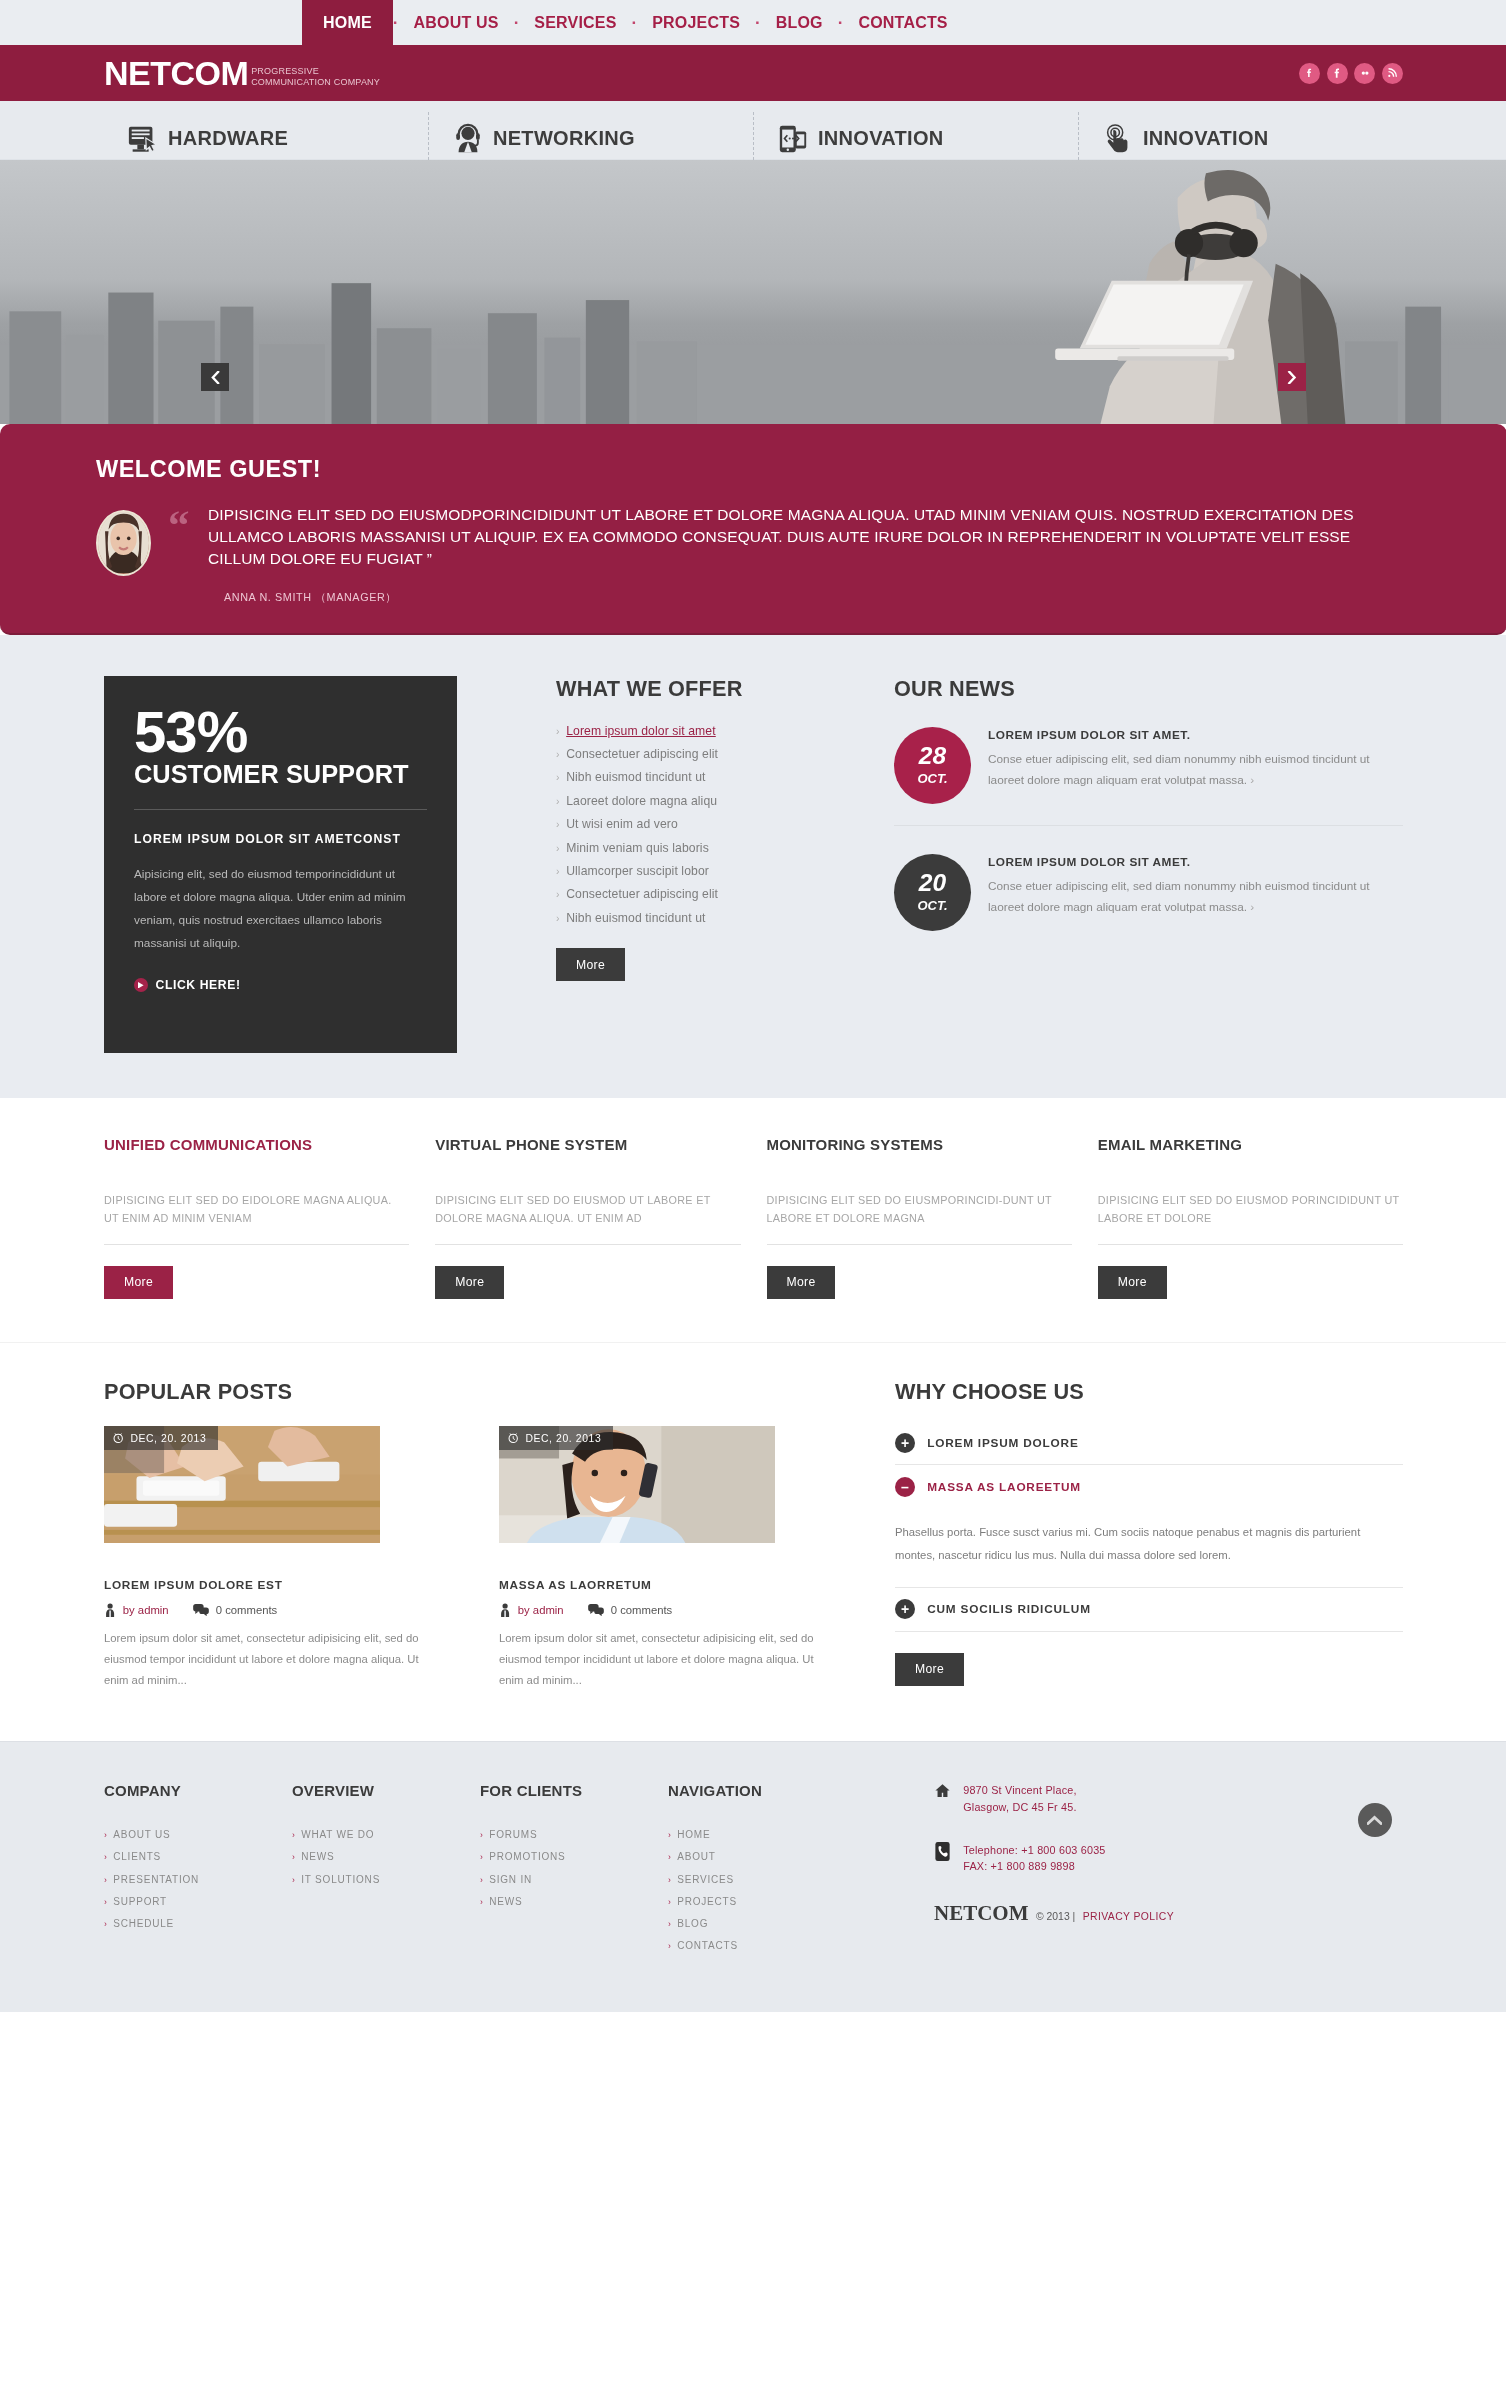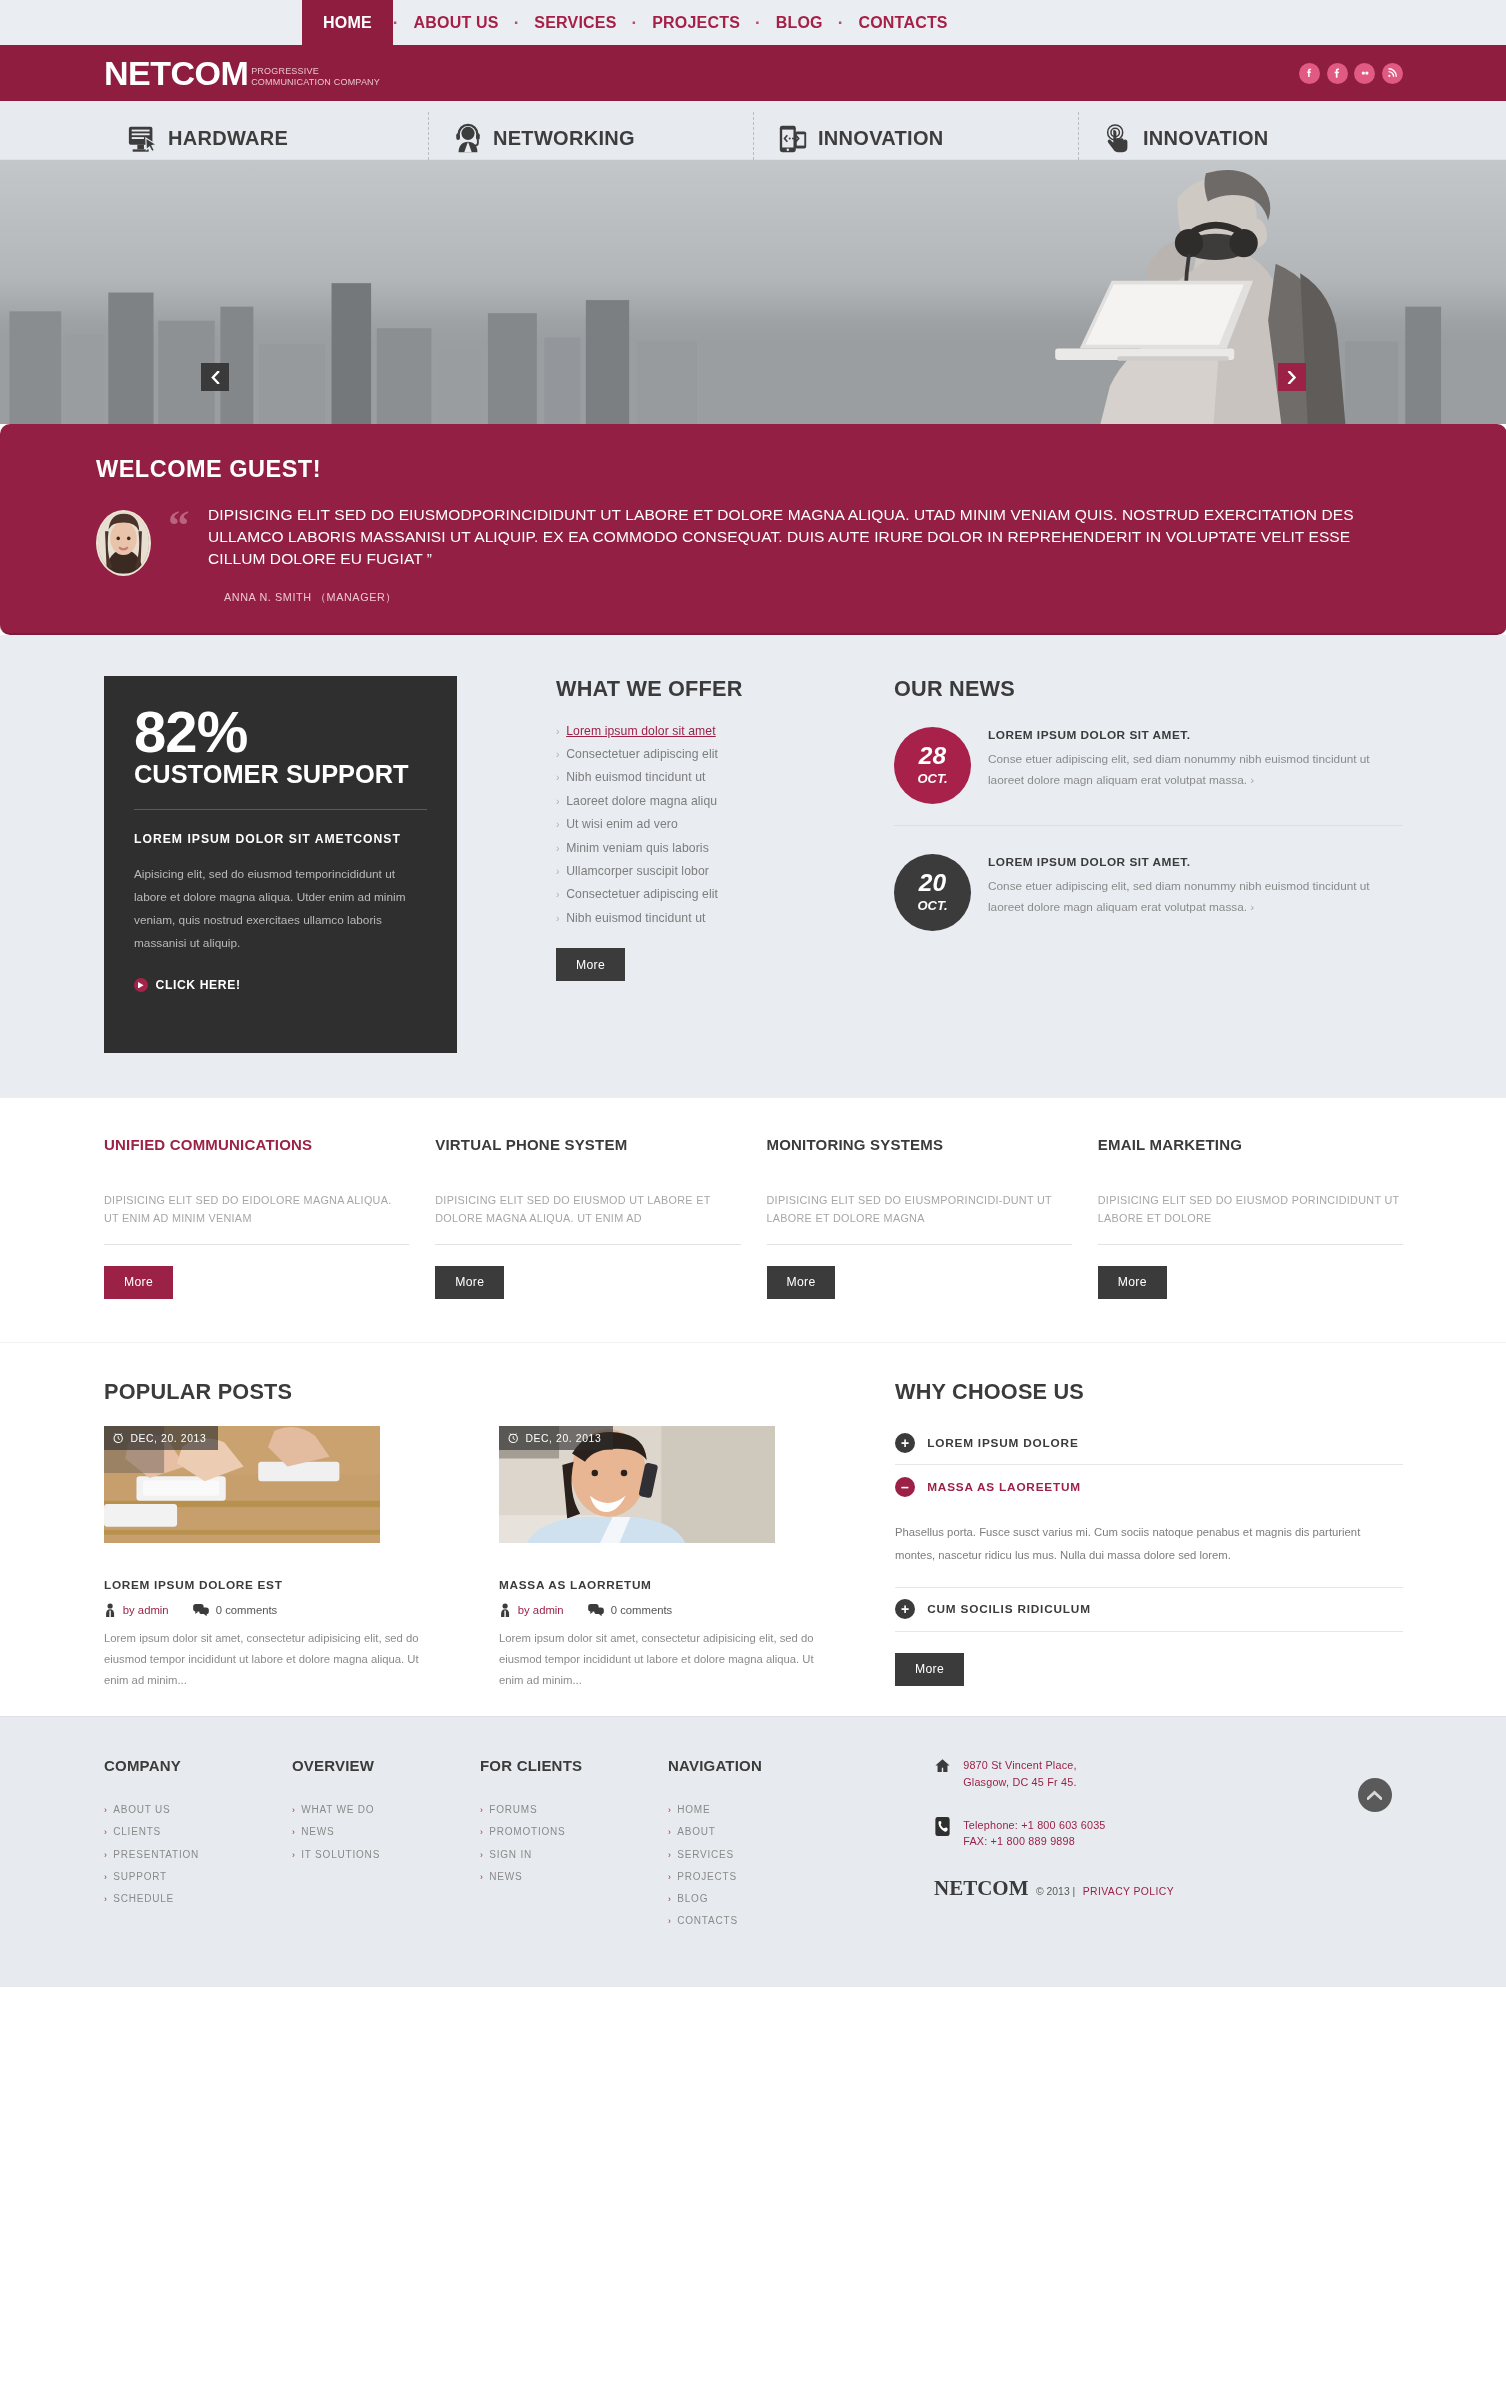--- a/index.html
+++ b/index.html
@@ -264,21 +264,21 @@
   .svc.first h3 { color: #9b2246; }
   .svc p {
     font-size: 10.8px; line-height: 1.7; color: #a6a6a6;
     margin-top: 15px; text-transform: uppercase; letter-spacing: 0.3px;
     font-family: "Liberation Sans Narrow", "Liberation Sans", sans-serif;
     min-height: 40px;
   }
   .svc hr { border: 0; border-top: 0.9px solid #e2e2e2; margin: 13px 0 21px 0; }
 
   
-  .sec-posts { background: #fff; padding: 36px 0 25px 0; border-top: 0.9px solid #f1f1f1; }
+  .sec-posts { background: #fff; padding: 36px 0 50px 0; border-top: 0.9px solid #f1f1f1; }
   .posts-wrap { display: flex; }
   .posts-left { width: 716px; flex: 0 0 716px; }
   .posts-right { flex: 1; margin-left: 75px; }
   .post-grid { display: flex; gap: 75px; margin-top: 21px; }
   .post { width: 320px; }
   .post-thumb {
     width: 276px; height: 137px; position: relative; overflow: hidden;
     cursor: pointer;
   }
   .post-thumb .ph { position: absolute; inset: 0; }
@@ -564,21 +564,21 @@
       </div>
     </div>
   </div>
 </div>
 
 <div class="sec-grey">
   <div class="wrap cols3">
 
     <div class="col-support">
       <div class="support-box">
-        <div class="pct">82%</div>
+        <div class="pct">53%</div>
         <div class="pct-sub">CUSTOMER SUPPORT</div>
         <hr class="hr-light">
         <div class="sup-title">LOREM IPSUM DOLOR SIT AMETCONST</div>
         <div class="sup-body">Aipisicing elit, sed do eiusmod temporincididunt ut labore et dolore magna aliqua. Utder enim ad minim veniam, quis nostrud exercitaes ullamco laboris massanisi ut aliquip.</div>
         <div class="clickhere">
           <span class="play-dot">
             <svg width="5.6" height="6.6" viewBox="0 0 6 7">
                 <path d="M0 0l6 3.5L0 7z" fill="#fff"></path>
               </svg>
           </span>

